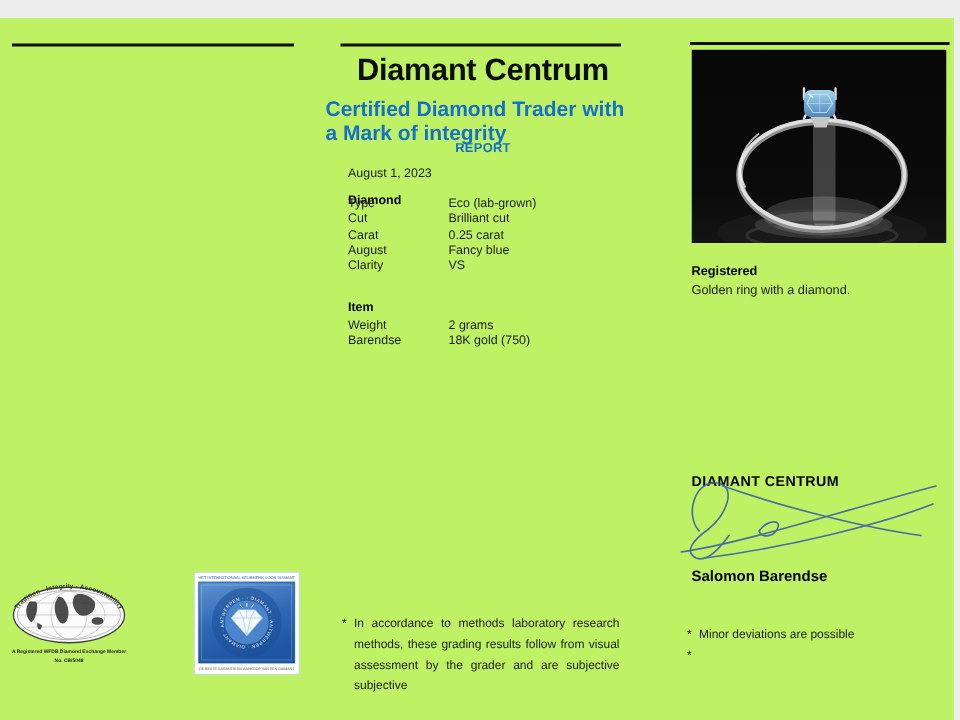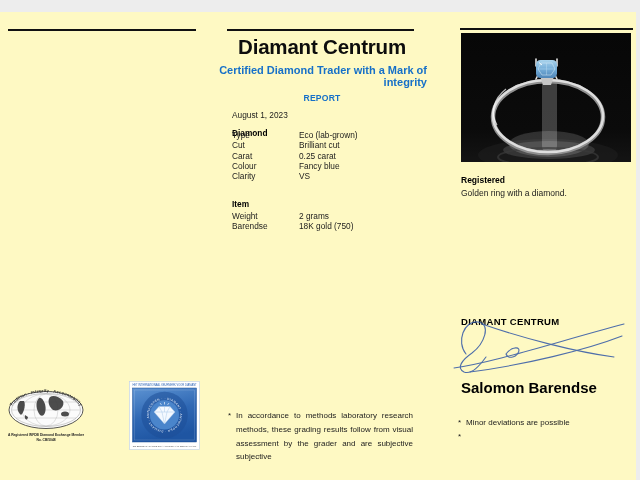--- a/index.html
+++ b/index.html
@@ -1,32 +1,32 @@
 <!DOCTYPE html>
 <html><head>
 <meta charset="utf-8">
 <style>
   html,body{margin:0;padding:0;background:#ffffff;}
-  .page{position:relative;width:640px;height:480px;background:#fef9c3;overflow:hidden;
+  .page{position:relative;width:640px;height:480px;background:#bef264;overflow:hidden;
         font-family:"Liberation Sans","DejaVu Sans",sans-serif;color:#1c1c1c;}
   .abs{position:absolute;}
   .rule{background:#111;height:2px;}
   .edge{background:#ededed;}
   .title{font-size:20.5px;font-weight:bold;color:#0d0d0d;letter-spacing:-0.2px;text-align:center;}
   .blue{color:#1670c8;font-weight:bold;}
-  .subtitle{font-size:11px;text-align:right;}
+  .subtitle{font-size:14px;text-align:left;}
   .report{font-size:8.6px;text-align:center;letter-spacing:.2px;}
   .body-sm{font-size:8.3px;line-height:10.3px;}
   .bold{font-weight:bold;color:#000;}
   .kv{display:grid;grid-template-columns:67px 1fr;}
   .kv div{height:10.3px;}
   .desc-h{font-size:8.5px;font-weight:bold;color:#000;}
   .desc-t{font-size:8.5px;}
   .sig-co{font-size:9.5px;font-weight:bold;letter-spacing:.3px;color:#000;}
-  .sig-name{font-size:15px;font-weight:bold;color:#000;}
+  .sig-name{font-size:10px;font-weight:bold;color:#000;}
   .note{font-size:8px;line-height:13.8px;}
   .jline{text-align:justify;text-align-last:justify;}
   .jlast{text-align:left;}
   .disc{display:flex;}
   .disc .mark{width:8px;font-size:8px;flex:none;}
   .disc .lines{width:177px;}
   .rb{display:flex;line-height:14px;}
   .rb .mark{width:8px;font-size:8px;flex:none;}
   svg{display:block;}
 </style>
@@ -48,21 +48,21 @@
   <div class="abs body-sm" style="left:232px;top:110px;">August 1, 2023</div>
 
   <div class="abs body-sm bold" style="left:232px;top:128px;">Diamond</div>
   <div class="abs body-sm kv" style="left:232px;top:130px;width:185px;">
     <div>Type</div>
     <div>Eco (lab-grown)</div>
     <div>Cut</div>
     <div>Brilliant cut</div>
     <div>Carat</div>
     <div>0.25 carat</div>
-    <div>Colour</div>
+    <div>August</div>
     <div>Fancy blue</div>
     <div>Clarity</div>
     <div>VS</div>
   </div>
 
   <div class="abs body-sm bold" style="left:232px;top:199px;">Item</div>
   <div class="abs body-sm kv" style="left:232px;top:211px;width:185px;">
     <div>Weight</div>
     <div>2 grams</div>
     <div>Barendse</div>

